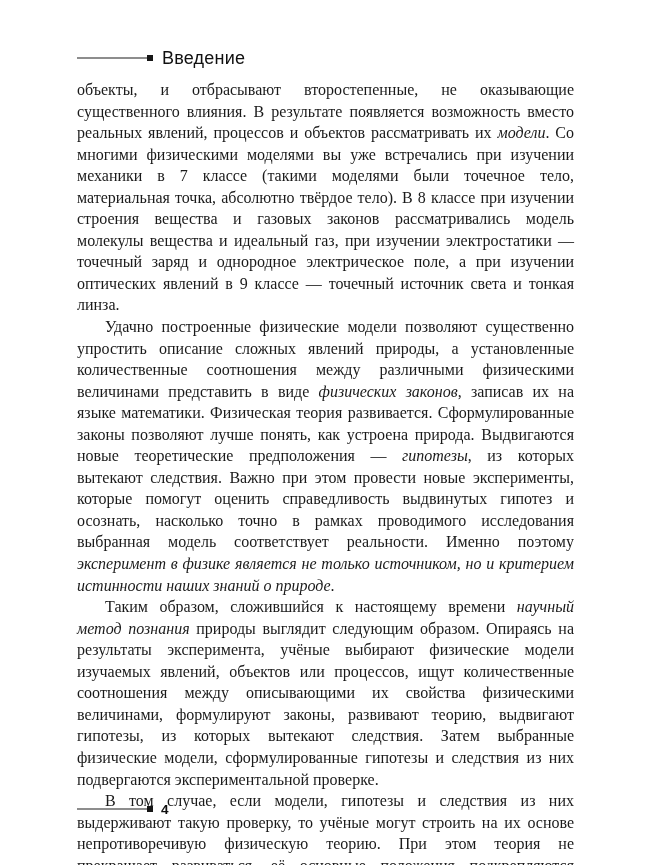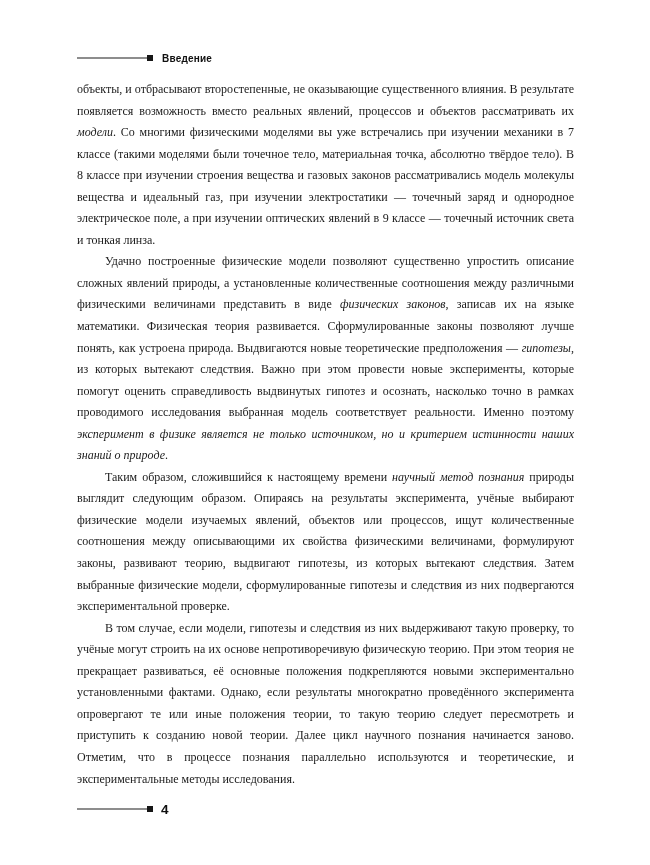--- a/index.html
+++ b/index.html
@@ -40,38 +40,38 @@
   }
   .head-square {
     width: 6px;
     height: 6px;
     background: #161616;
     display: block;
     margin-left: 0px;
   }
   .head-title {
     font-family: "Liberation Sans", "DejaVu Sans", sans-serif;
-    font-weight: bold;
-    font-size: 10px;
+    font-weight: normal;
+    font-size: 18px;
     letter-spacing: 0.2px;
     color: #101010;
     margin-left: 9px;
     white-space: nowrap;
   }
 
   
   .body-text {
     position: absolute;
     left: 77px;
     top: 79px;
     width: 497px;
   }
   .para {
     margin: 0;
-    font-size: 12px;
+    font-size: 16px;
     line-height: 21.55px;
     text-align: justify;
     text-align-last: left;
     text-indent: 28px;
     hyphens: manual;
     word-spacing: 0px;
     color: #1a1a1a;
   }
   .para.no-indent {
     text-indent: 0;

